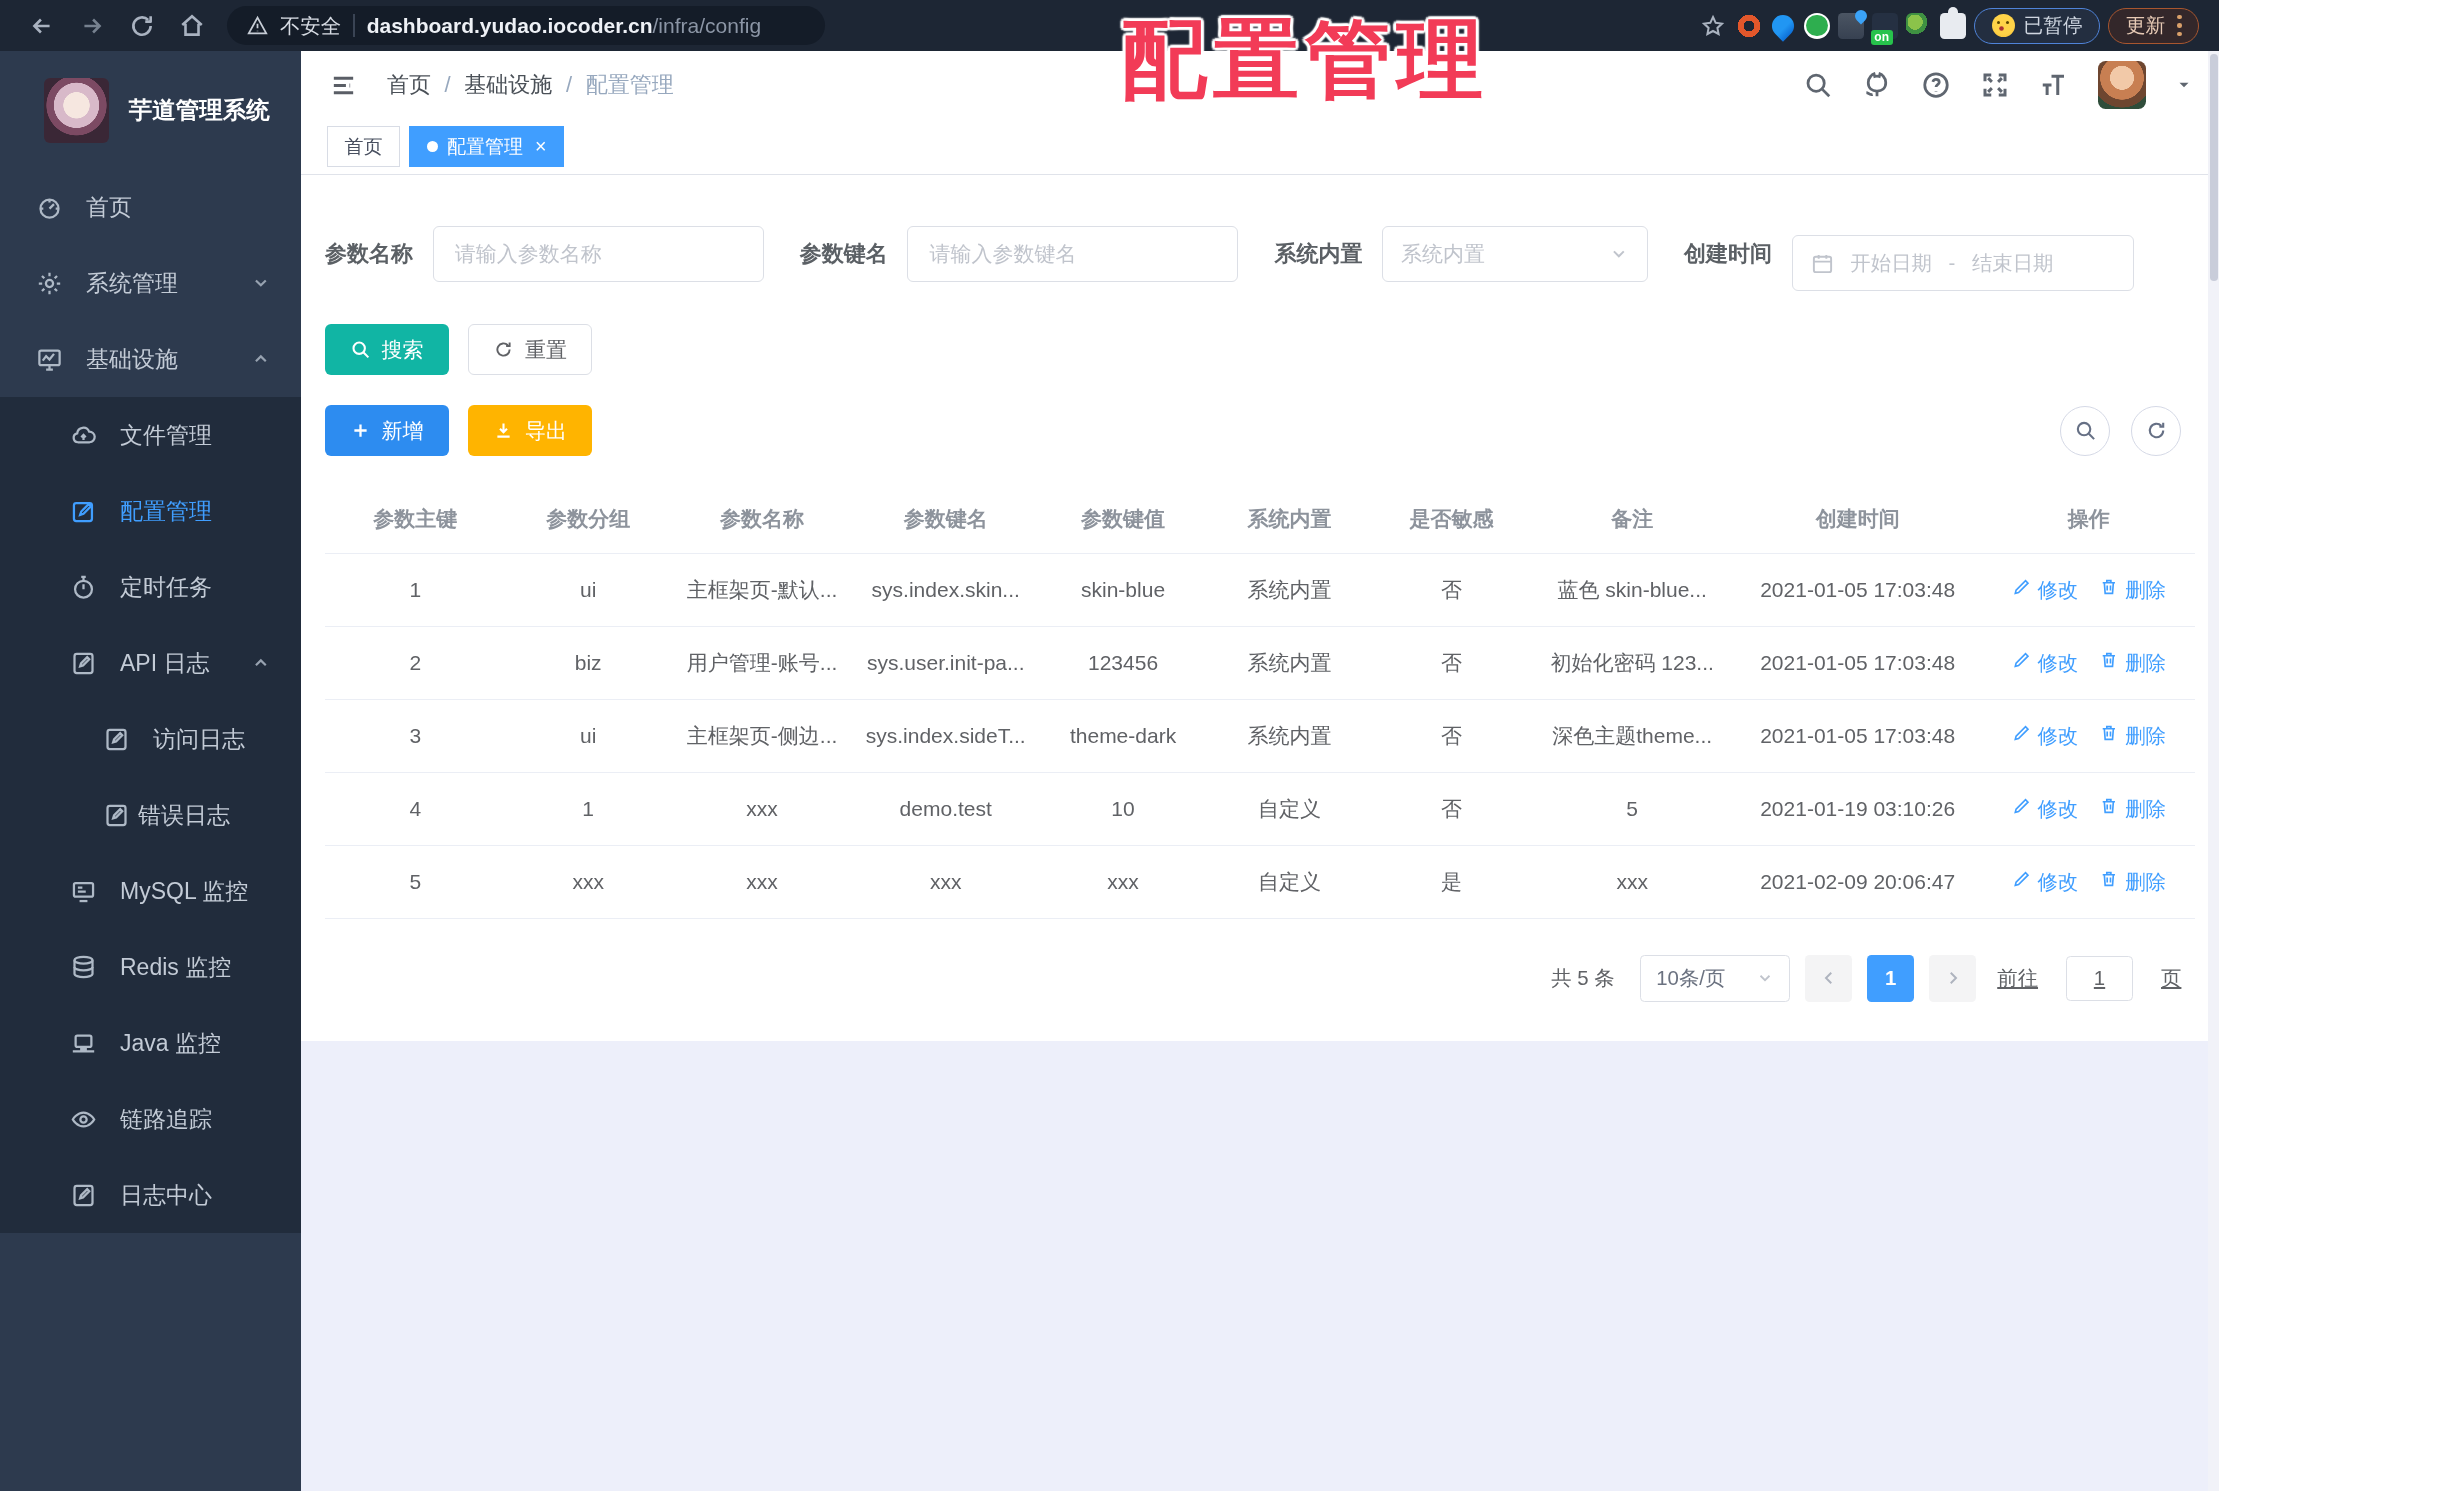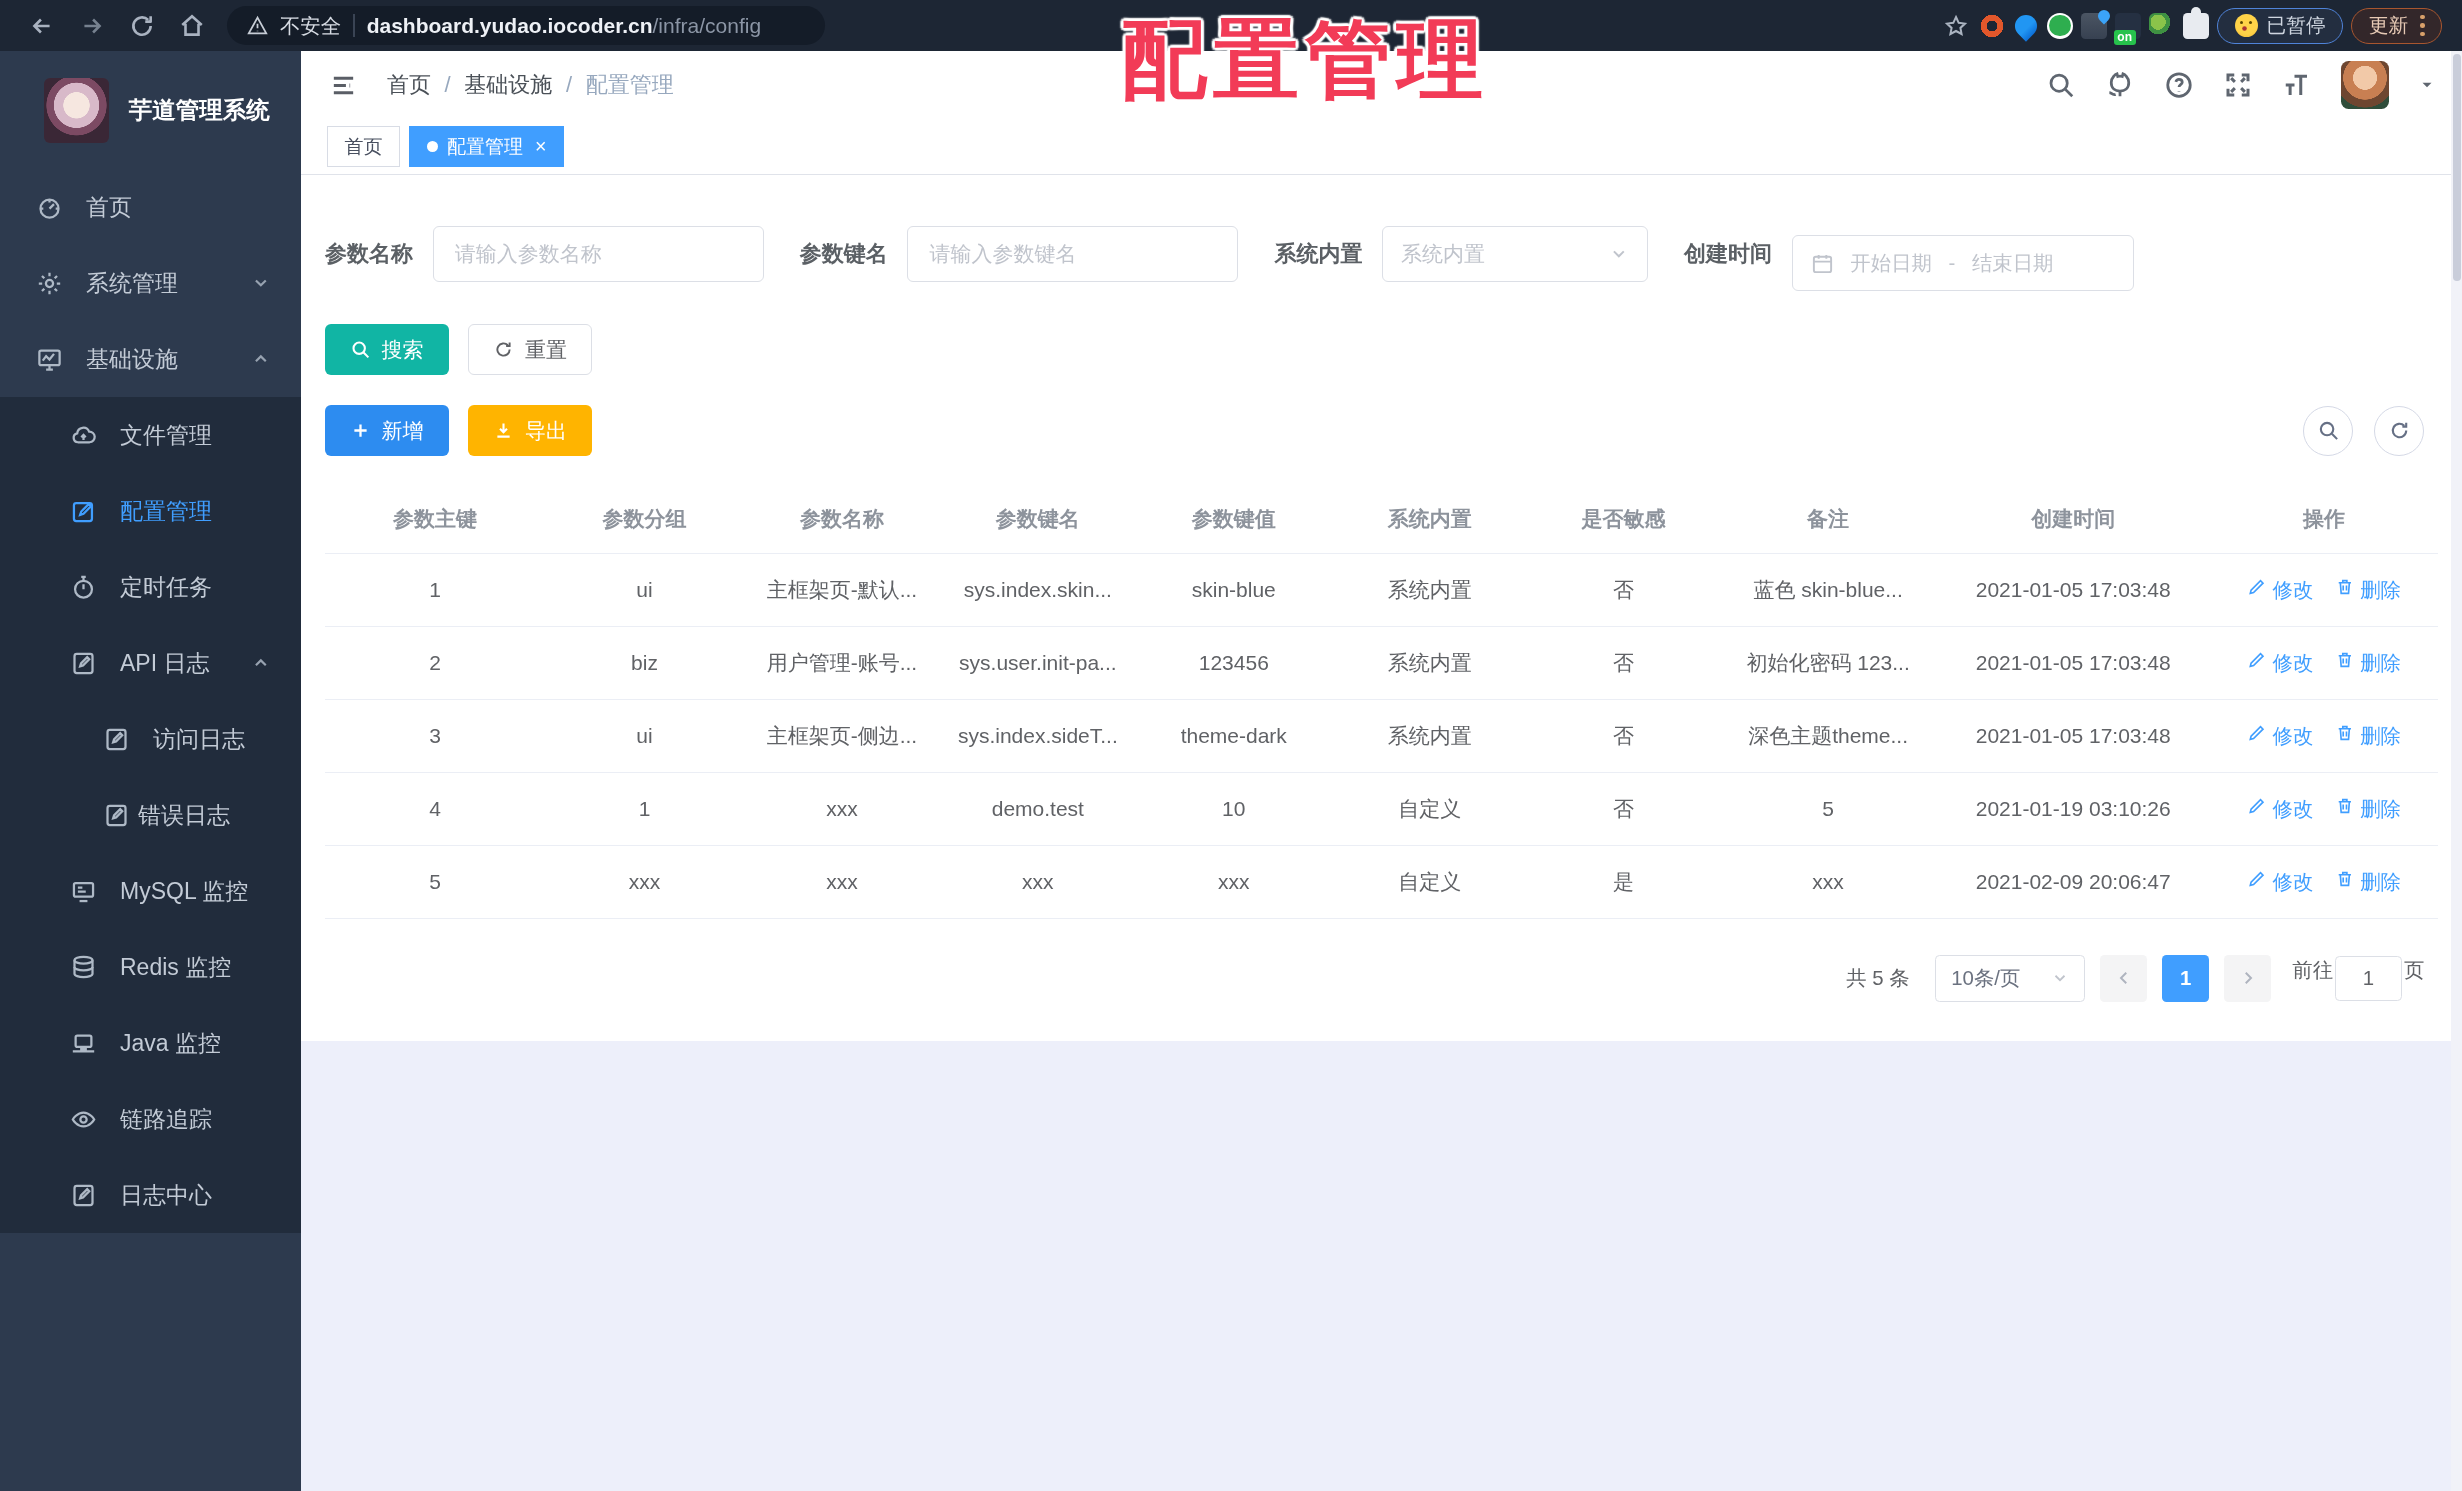--- a/index.html
+++ b/index.html
@@ -1,18 +1,18 @@
 <!DOCTYPE html>
 <html style="--accent: #409eff; --search_btn: #11b5a4; --add_btn: #2d8cf0; --export_btn: #ffb400; --overlay_red: #f23b57; --sidebar_bg: #2d3a4e; --submenu_bg: #212c3c; --browser_bg: #1d2634;font-size:12px"><head>
 <meta charset="utf-8">
 <style>
   * { margin:0; padding:0; box-sizing:border-box; }
   html,body { width:2462px; height:1491px; }
   body { font-family:"Liberation Sans","DejaVu Sans",sans-serif; background:#fff; overflow:hidden; }
-  .screen { position:relative; width:2462px; height:1491px; background:#fff; }
+  .screen { position:relative; width:2219px; height:1491px; background:#fff; }
 
   
   .browser-bar { height:51px; background:var(--browser_bg,#1d2634); display:flex; align-items:center; padding:0 19.7px; gap:6px; }
   .bnav { width:44px; height:44px; display:flex; align-items:center; justify-content:center; color:#a9b2c0; flex:0 0 auto; }
   .bnav svg { width:26px; height:26px; }
   .bnav.fwd { color:#76818f; }
   .url-pill { margin-left:7.6px; height:39px; width:598px; background:#141c28; border-radius:19.7px; display:flex; align-items:center; padding:0 19.7px; gap:12px; flex:0 0 auto; }
   .url-pill .warn { color:#c7cdd6; display:flex; align-items:center; }
   .url-pill .warn svg { width:21px; height:21px; }
   .sec-label { color:#d6dbe3; font-size:20.4px; white-space:nowrap; }
@@ -114,21 +114,21 @@
   .op { color:var(--accent,#409eff); font-size:20.4px; display:inline-flex; align-items:center; gap:6px; margin:0 10.6px; cursor:pointer; text-decoration:none; }
   .op svg { width:19.7px; height:19.7px; }
 
   .pagination { display:flex; align-items:center; justify-content:flex-end; gap:15px; margin-top:36px; padding-right:13.6px; font-size:20.4px; color:#606266; }
   .pg-total { margin-right:10.6px; white-space:nowrap; }
   .pg-size { width:150px; height:47px; border:0.8px solid #dcdfe6; border-radius:4.5px; display:flex; align-items:center; justify-content:space-between; padding:0 15px; color:#6b7280; cursor:pointer; white-space:nowrap; }
   .pg-size svg { width:18px; height:18px; color:#c0c4cc; }
   .pg-btn { width:47px; height:47px; border-radius:4.5px; background:#f4f4f5; color:#aeb3be; display:flex; align-items:center; justify-content:center; cursor:pointer; }
   .pg-btn svg { width:18px; height:18px; }
   .pg-page { width:47px; height:47px; border-radius:4.5px; background:var(--accent,#409eff); color:#fff; font-weight:bold; display:flex; align-items:center; justify-content:center; cursor:pointer; }
-  .pg-goto { display:flex; align-items:flex-start; gap:2px; margin-left:6px; white-space:nowrap; }
+  .pg-goto { display:flex; align-items:center; gap:28px; margin-left:6px; white-space:nowrap;text-decoration:underline; }
   .pg-input { width:67px; height:45px; border:0.8px solid #dcdfe6; border-radius:4.5px; text-align:center; font-size:20.4px; color:#606266; outline:none; font-family:inherit; }
 
   .scrollbar { position:absolute; right:0; top:0; width:10.6px; height:100%; background:#f1f2f8; }
   .scroll-thumb { position:absolute; right:1.5px; top:3px; width:7.6px; height:227px; border-radius:3.8px; background:#c9cdda; }
 
   .overlay-title { position:absolute; left:1121px; top:1.5px; font-size:86px; font-weight:900; letter-spacing:6px; color:var(--overlay_red,#f23b57); white-space:nowrap; z-index:50;
     text-shadow:-3px 0 1.5px #fff, 3px 0 1.5px #fff, 0 -3px 1.5px #fff, 0 3px 1.5px #fff, -2.3px -2.3px 1.5px #fff, 2.3px 2.3px 1.5px #fff, -2.3px 2.3px 1.5px #fff, 2.3px -2.3px 1.5px #fff; }
 </style>
 </head>
 <body>

